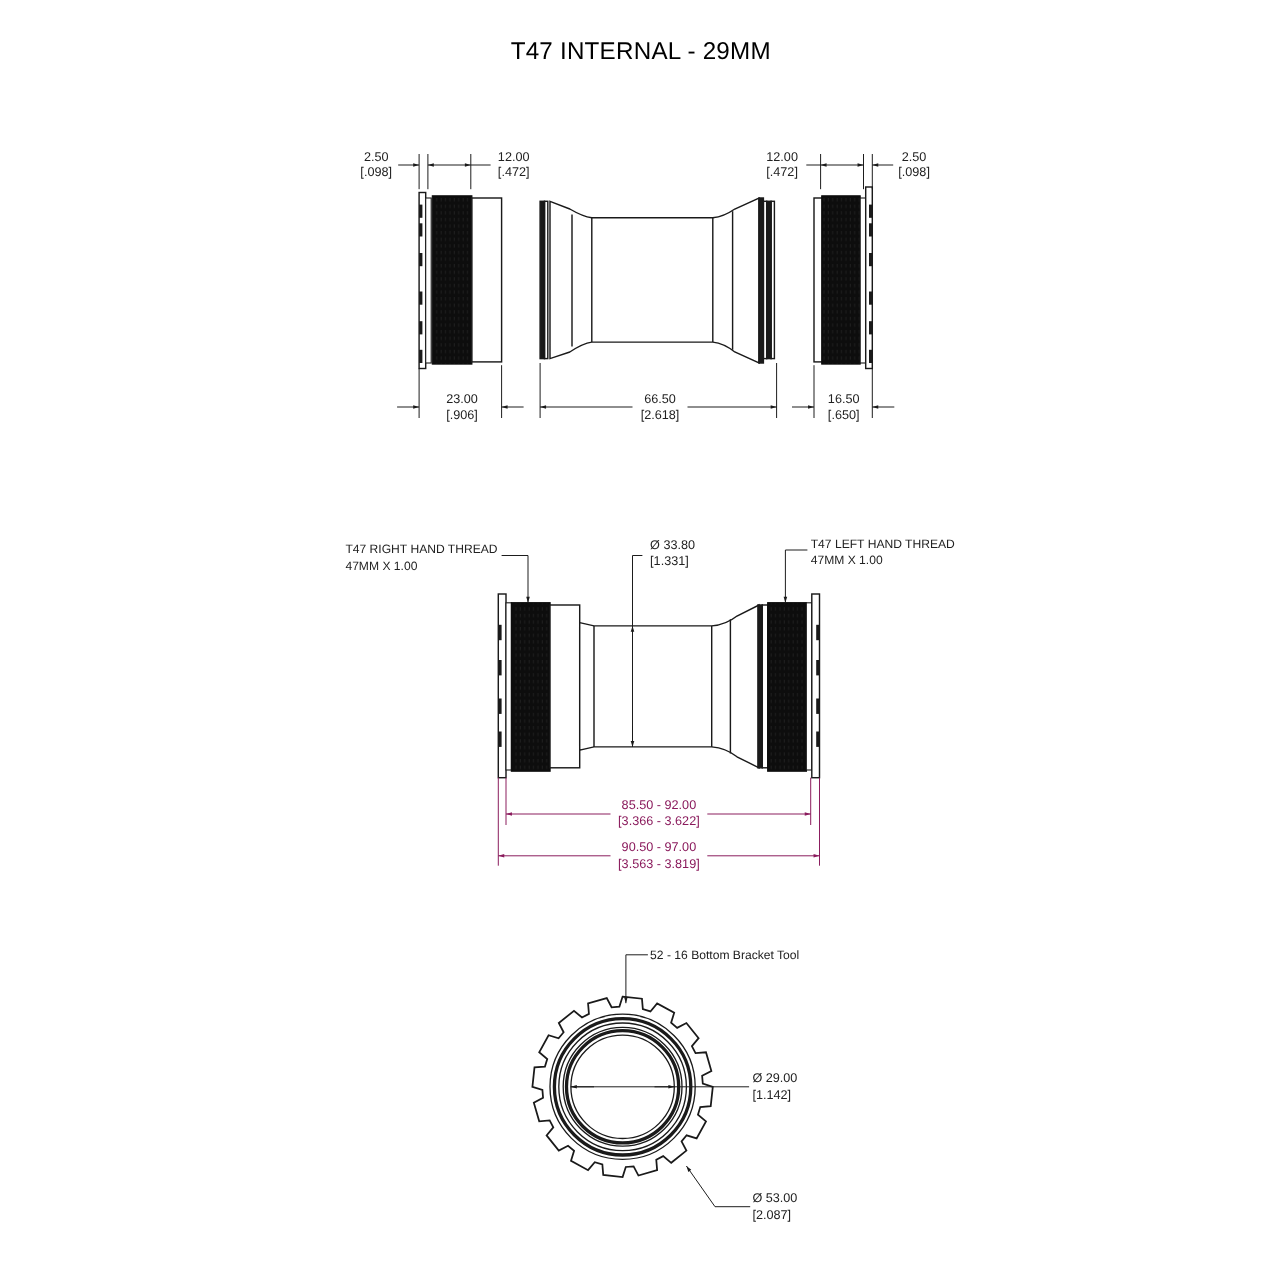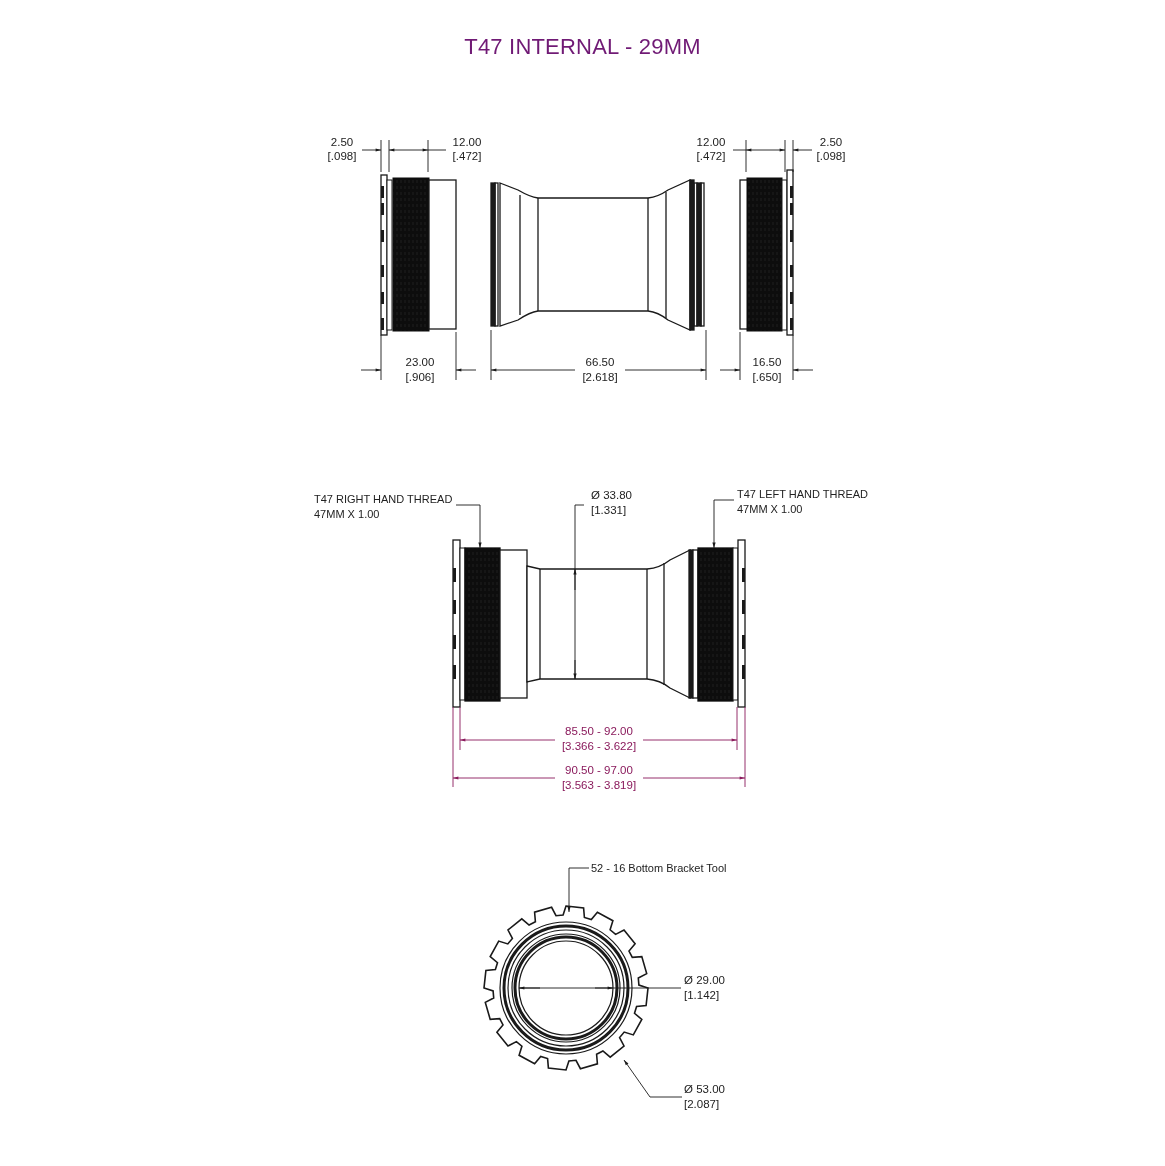--- a/index.html
+++ b/index.html
@@ -1,19 +1,19 @@
 <!DOCTYPE html>
 <html><head>
 <meta charset="utf-8">
 <style>
   html, body { margin:0; padding:0; background:#ffffff; }
   body { width:1165px; height:1166px; position:relative; overflow:hidden;
          font-family:"Liberation Sans", sans-serif; color:#1a1a1a; }
   .title { position:absolute; left:0; width:1165px; top:34px; text-align:center;
-           font-size:22px; letter-spacing:0.2px; color:#701a75; }
+           font-size:22px; letter-spacing:0.2px; color:#000000; }
   svg#drawing { position:absolute; left:0; top:0; }
   .dim { font-family:"Liberation Sans", sans-serif; font-size:11.5px; fill:#222; }
   .dimp { font-family:"Liberation Sans", sans-serif; font-size:11.5px; fill:#8a1a5c; }
   .note { font-family:"Liberation Sans", sans-serif; font-size:11px; fill:#222; }
 </style>
 </head>
 <body>
 
 <div class="title">T47 INTERNAL - 29MM</div>
 

